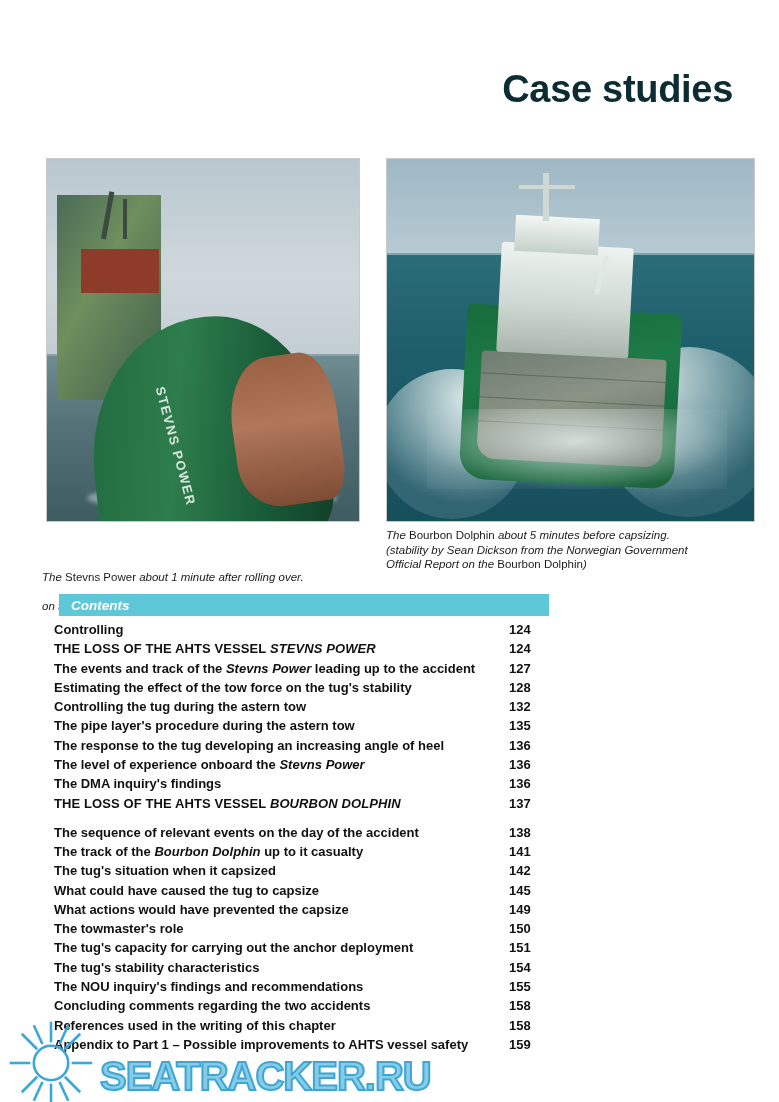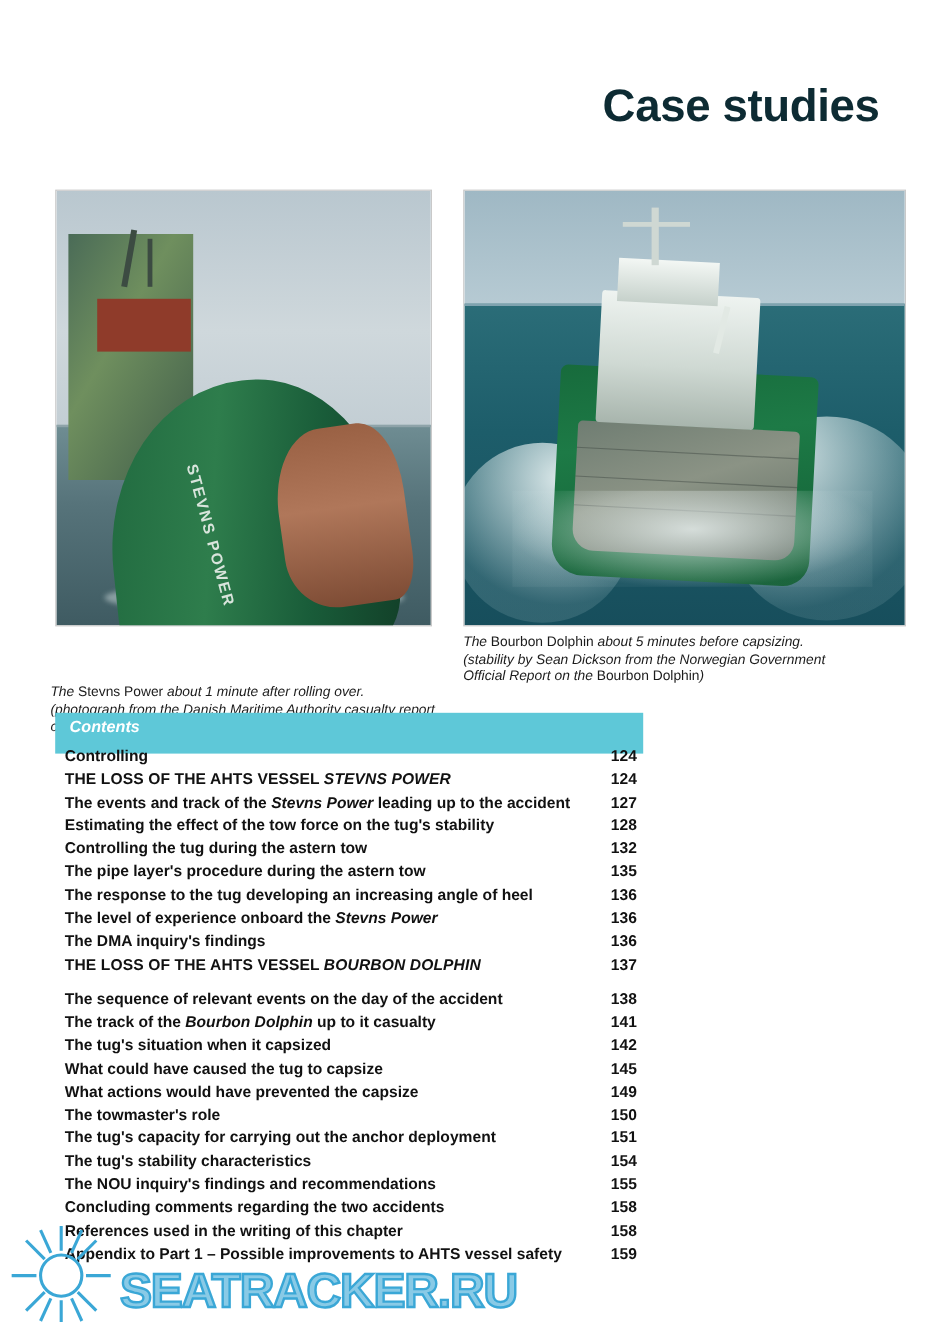--- a/index.html
+++ b/index.html
@@ -233,24 +233,24 @@
     color: #1b1b1b;
     font-style: italic;
   }
   .caption .roman { font-style: normal; }
   .cap-left { left: 42px; top: 528px; width: 330px; margin-top: 42px; }
   .cap-right { left: 386px; top: 528px; width: 372px; }
 
   
   .contents-bar {
     position: absolute;
-    left: 46px;
+    left: 59px;
     top: 594px;
     width: 490px;
-    height: 34px;
+    height: 22px;
     background: #5ec8d8;
   }
   .contents-bar span {
     position: absolute;
     left: 12px;
     top: 4px;
     font-style: italic;
     font-weight: bold;
     font-size: 13.5px;
     color: #ffffff;
@@ -352,21 +352,21 @@
     <div class="r-super"></div>
     <div class="r-super2"></div>
     <div class="r-mast"></div>
     <div class="r-mast-x"></div>
     <div class="r-crane"></div>
     <div class="r-spray"></div>
   </div>
 
   <div class="caption cap-left">
     <span>The </span><span class="roman">Stevns Power</span><span> about 1 minute after rolling over.</span><br>
-    <span>(photograph from the Danish Maritime Authority casualty report</span><br>
+    <br>
     <span>on the </span><span class="roman">Stevns Power</span><span>)</span>
   </div>
 
   <div class="caption cap-right">
     <span>The </span><span class="roman">Bourbon Dolphin</span><span> about 5 minutes before capsizing.</span><br>
     <span>(stability by Sean Dickson from the Norwegian Government</span><br>
     <span>Official Report on the </span><span class="roman">Bourbon Dolphin</span><span>)</span>
   </div>
 
   <div class="contents-bar">

